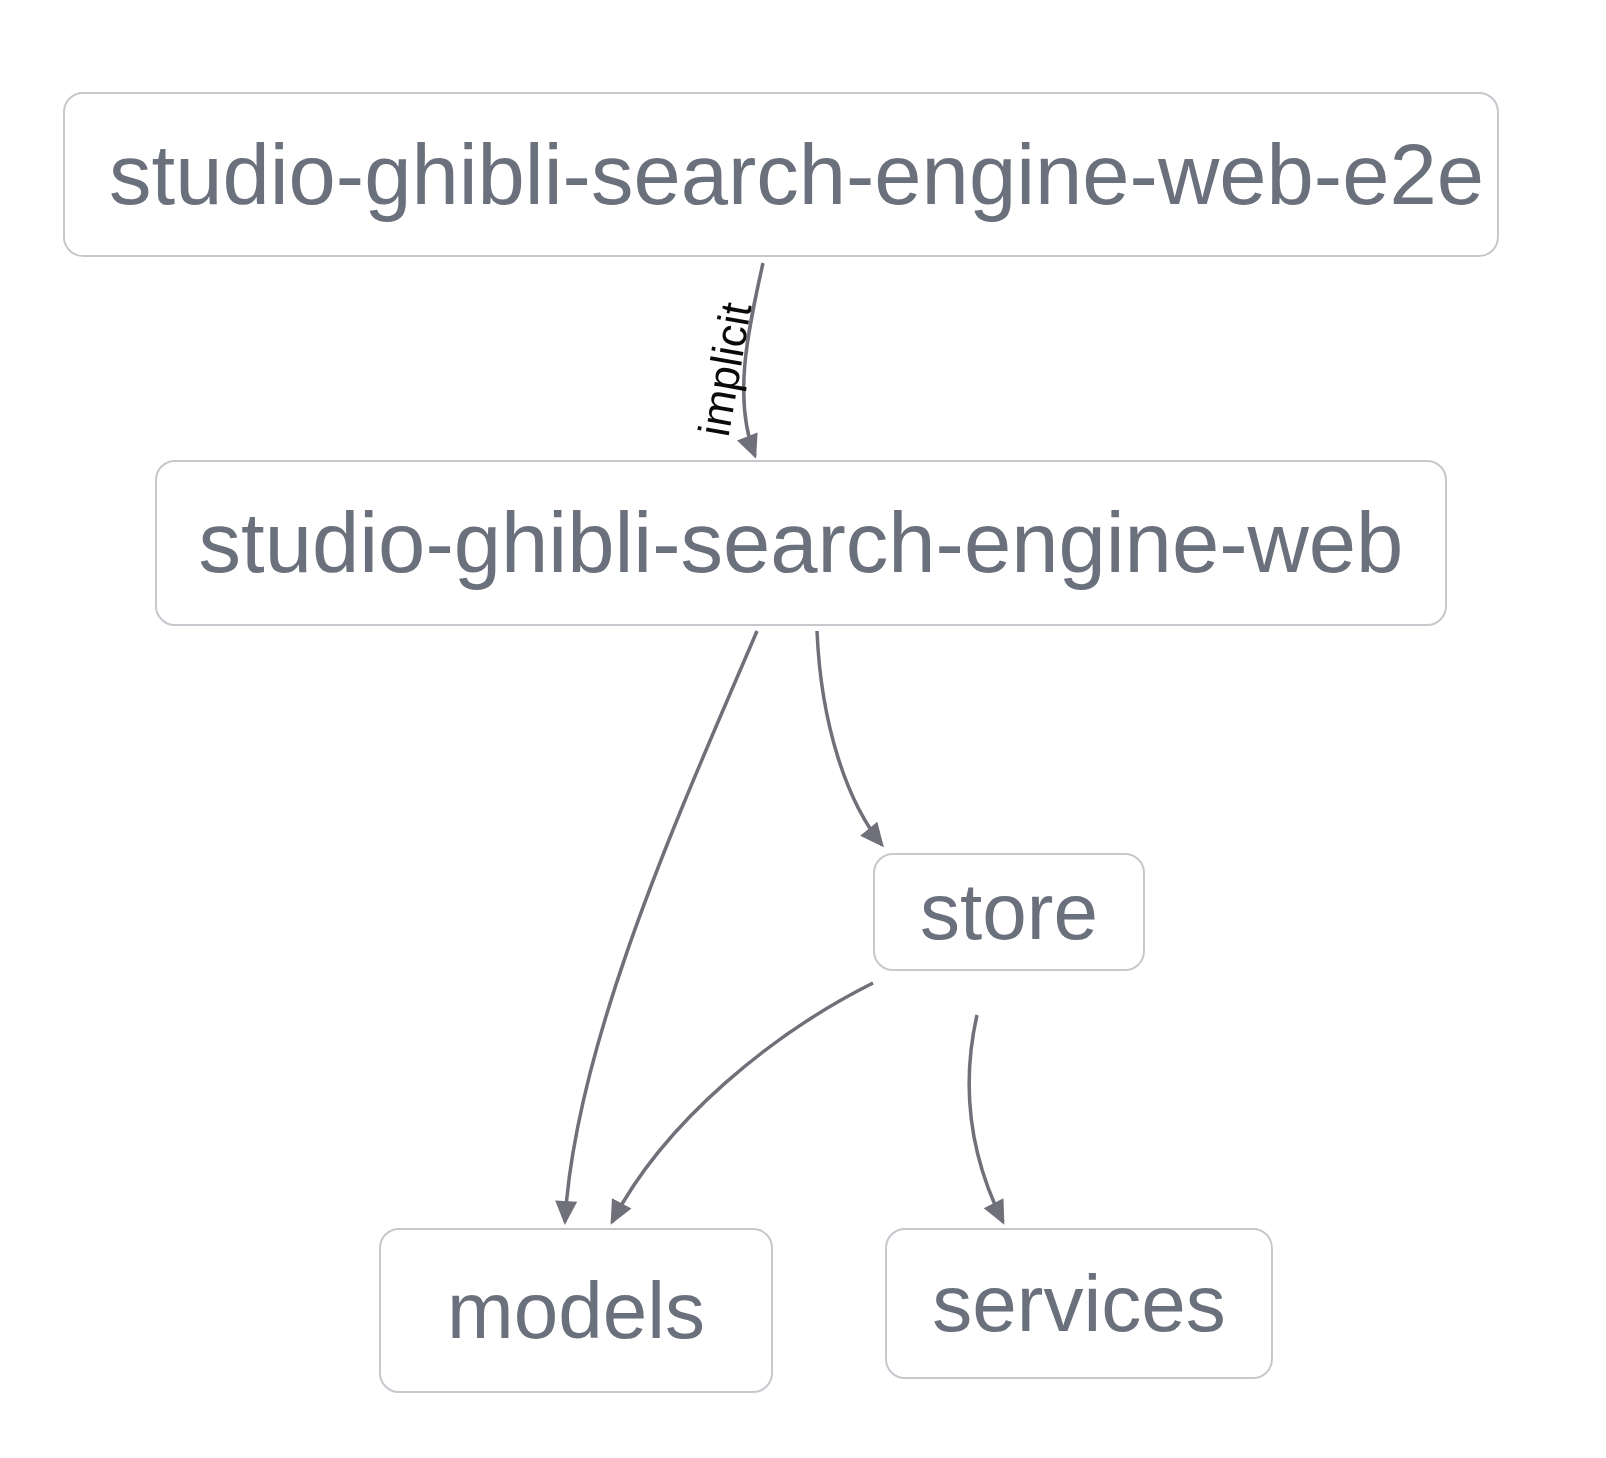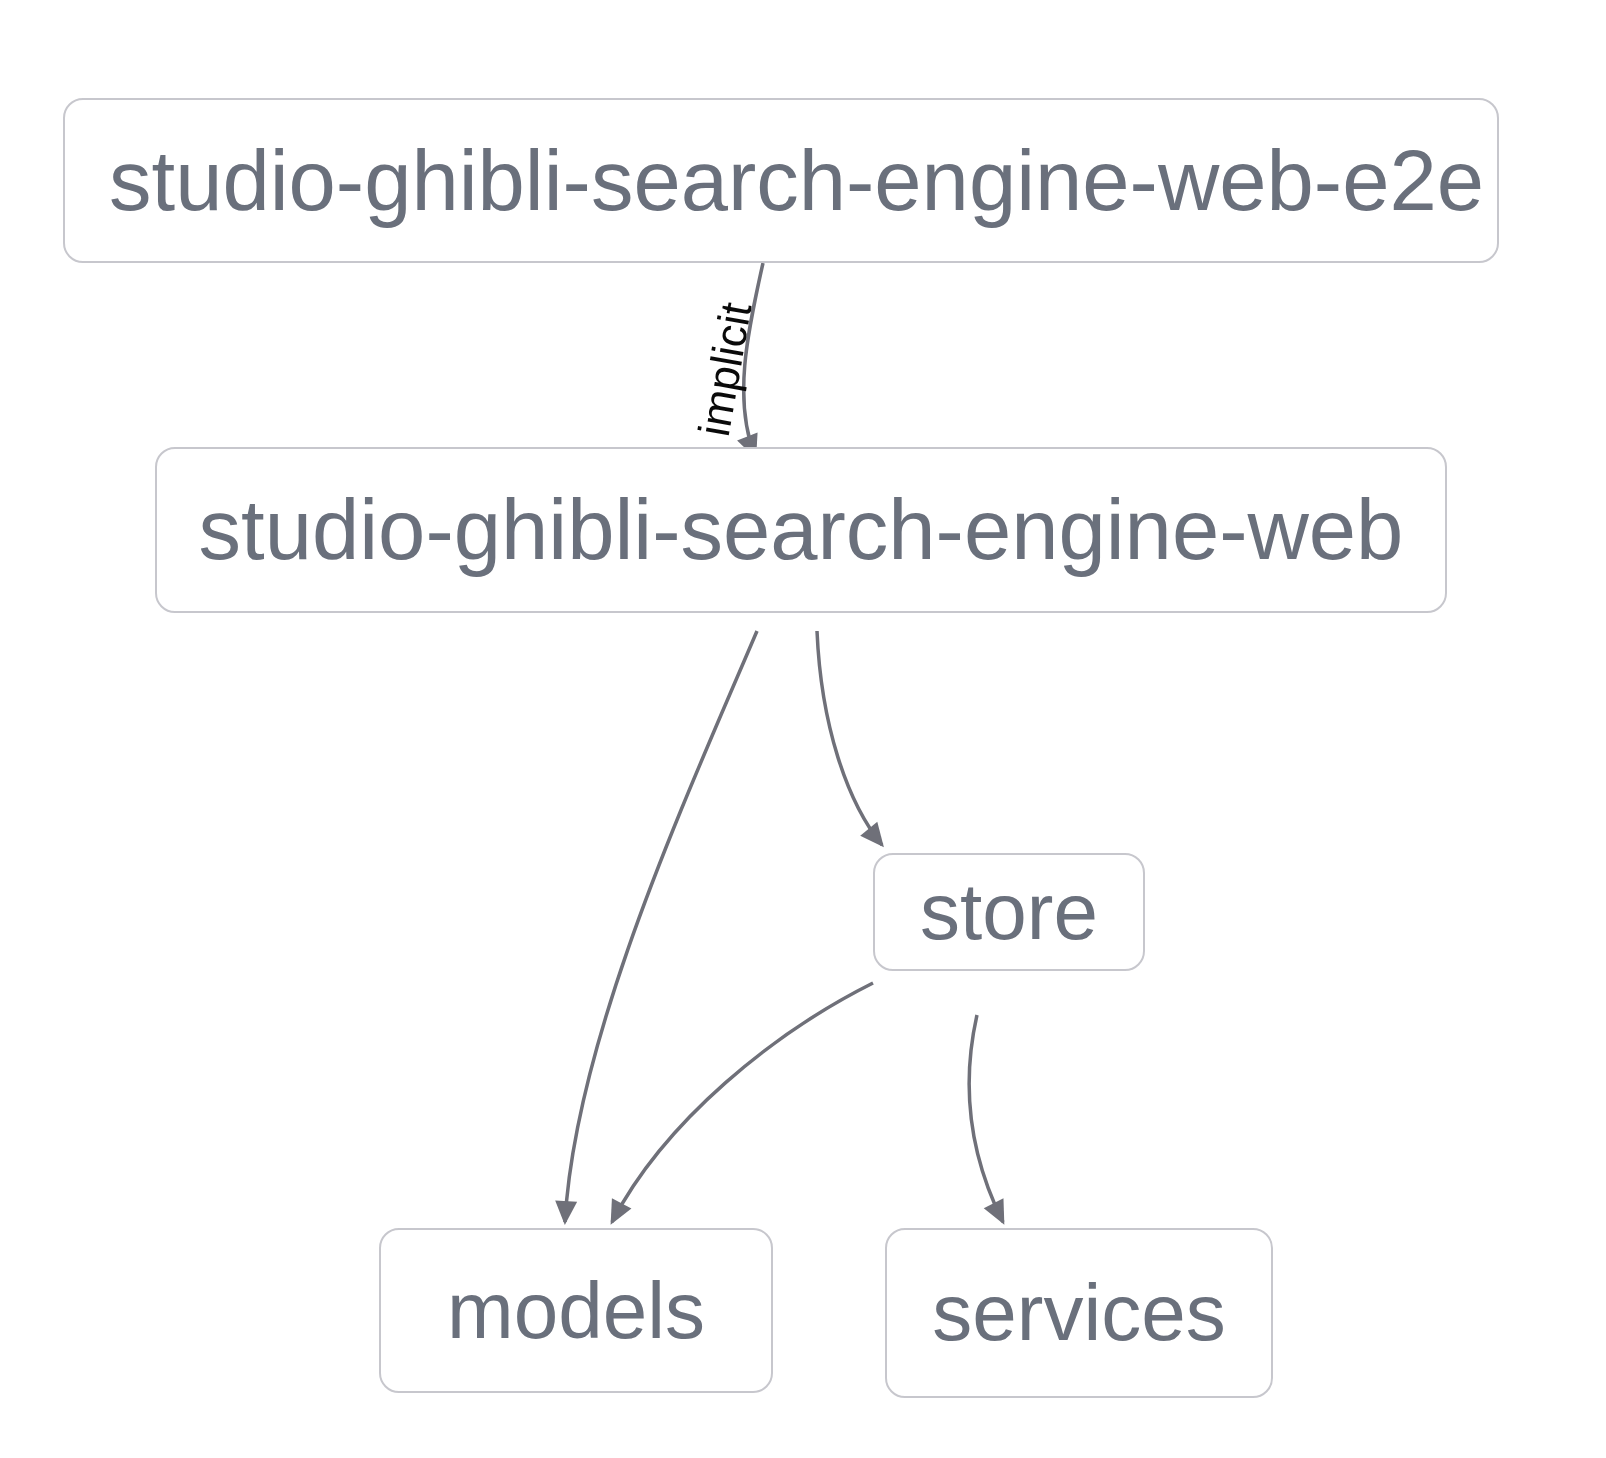--- a/index.html
+++ b/index.html
@@ -40,25 +40,25 @@
     border-radius: 20px;
     display: flex;
     align-items: center;
     justify-content: center;
     color: #6a707c;
     white-space: nowrap;
     cursor: pointer;
   }
   .node-large { font-size: 85px; }
   .node-small { font-size: 80px; }
-  .node-e2e      { left: 63px;  top: 98px;   width: 1436px; height: 165px; padding-left: 31px; }
-  .node-web      { left: 155px; top: 447px;  width: 1292px; height: 166px; }
+  .node-e2e      { left: 63px;  top: 92px;   width: 1436px; height: 165px; padding-left: 31px; }
+  .node-web      { left: 155px; top: 460px;  width: 1292px; height: 166px; }
   .node-store    { left: 873px; top: 853px;  width: 272px;  height: 118px; align-items: center; }
   .node-models   { left: 379px; top: 1228px; width: 394px;  height: 165px; }
-  .node-services { left: 885px; top: 1228px; width: 388px;  height: 170px; }
+  .node-services { left: 885px; top: 1228px; width: 388px;  height: 151px; }
 </style>
 </head>
 <body>
 
 <div class="stage">
 
   <svg class="edges-layer" viewBox="0 0 1606 1458" xmlns="http://www.w3.org/2000/svg">
     <defs>
       <marker id="arrowhead" markerUnits="userSpaceOnUse" markerWidth="30" markerHeight="26" refX="22" refY="12" orient="auto">
         <path d="M 1 1 L 25 12 L 1 23 Z" fill="#6f7079"></path>

